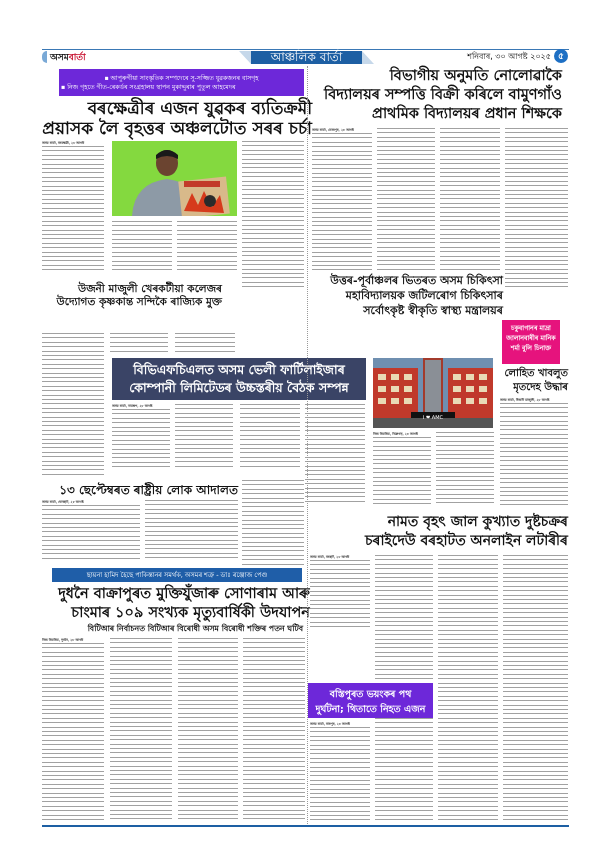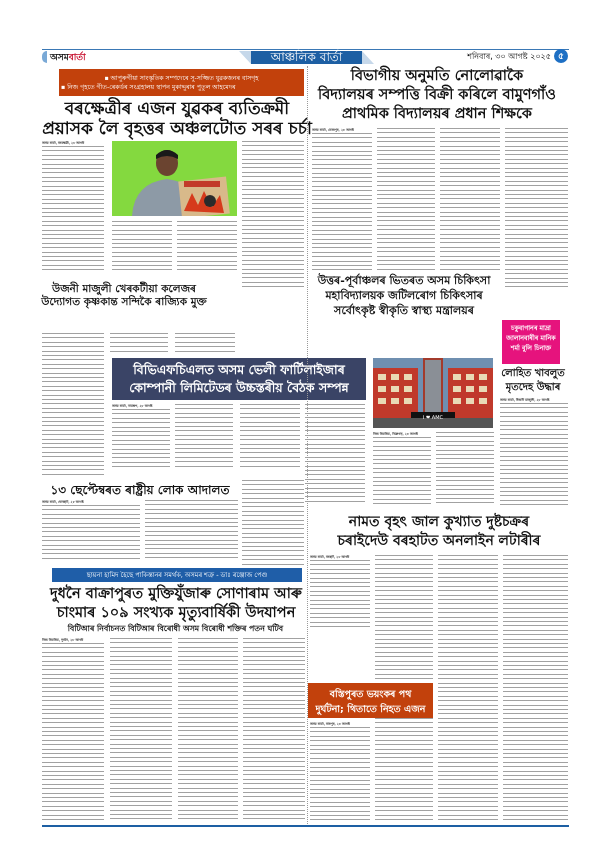--- a/index.html
+++ b/index.html
@@ -11,24 +11,24 @@
   .hdr-left .cap{position:absolute;left:0;top:0;width:5px;height:12px;background:#7aa9d6;border-radius:6px 0 0 6px;}
   .logo{position:absolute;left:8px;top:0;font-size:9px;font-weight:bold;line-height:12px;white-space:nowrap;}
   .logo .b{color:#111;} .logo .r{color:#c8102e;}
   .hdr-mid{position:absolute;left:209px;top:1px;width:111px;height:13px;background:#1d5fa3;}
   .hdr-mid:before{content:"";position:absolute;left:-12px;top:0;border-top:13px solid #c6d8ea;border-left:12px solid transparent;}
   .hdr-mid:after{content:"";position:absolute;right:-12px;top:0;border-bottom:13px solid #c6d8ea;border-right:12px solid transparent;}
   .hdr-mid span{display:block;text-align:center;color:#fff;font-size:12px;line-height:13px;}
   .hdr-date{position:absolute;right:18px;top:0;font-size:8px;line-height:13px;white-space:nowrap;}
   .pgnum{position:absolute;right:1px;top:-1px;width:14px;height:14px;border-radius:50%;background:#1d6fc4;color:#fff;font-size:9px;font-weight:bold;text-align:center;line-height:14px;}
   
-  .hl{font-weight:bold;text-align:center;line-height:1.15;color:#111;}
+  .hl{font-weight:bold;text-align:right;line-height:1.15;color:#111;}
   .body-text{font-size:3.2px;line-height:4.4px;color:#333;text-align:justify;overflow:hidden;}
   .col-rule{position:absolute;width:0;border-left:1px dotted #999;}
-  .green-box{background:#c2410c;color:#fff;}
+  .green-box{background:#6d28d9;color:#fff;}
   .navy-box{background:#3a4466;color:#fff;}
   .blue-box{background:#1f5ea8;color:#fff;}
   .pink-box{background:#e6137d;color:#fff;}
   .photo{overflow:hidden;}
   .lines{background:repeating-linear-gradient(to bottom,#8a8a8a 0,#8a8a8a 1px,#fff 1px,#fff 4.4px);opacity:.8;}
   .footer-rule{position:absolute;left:42px;top:825px;width:527px;height:2px;background:#1d5fa3;}
 </style>
 </head>
 <body>
 

